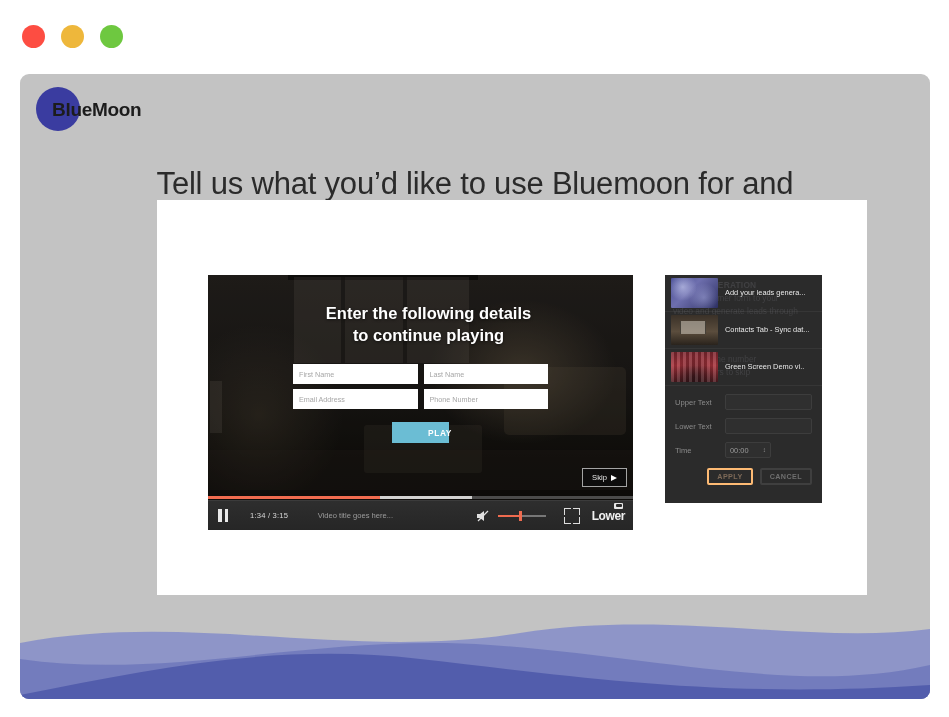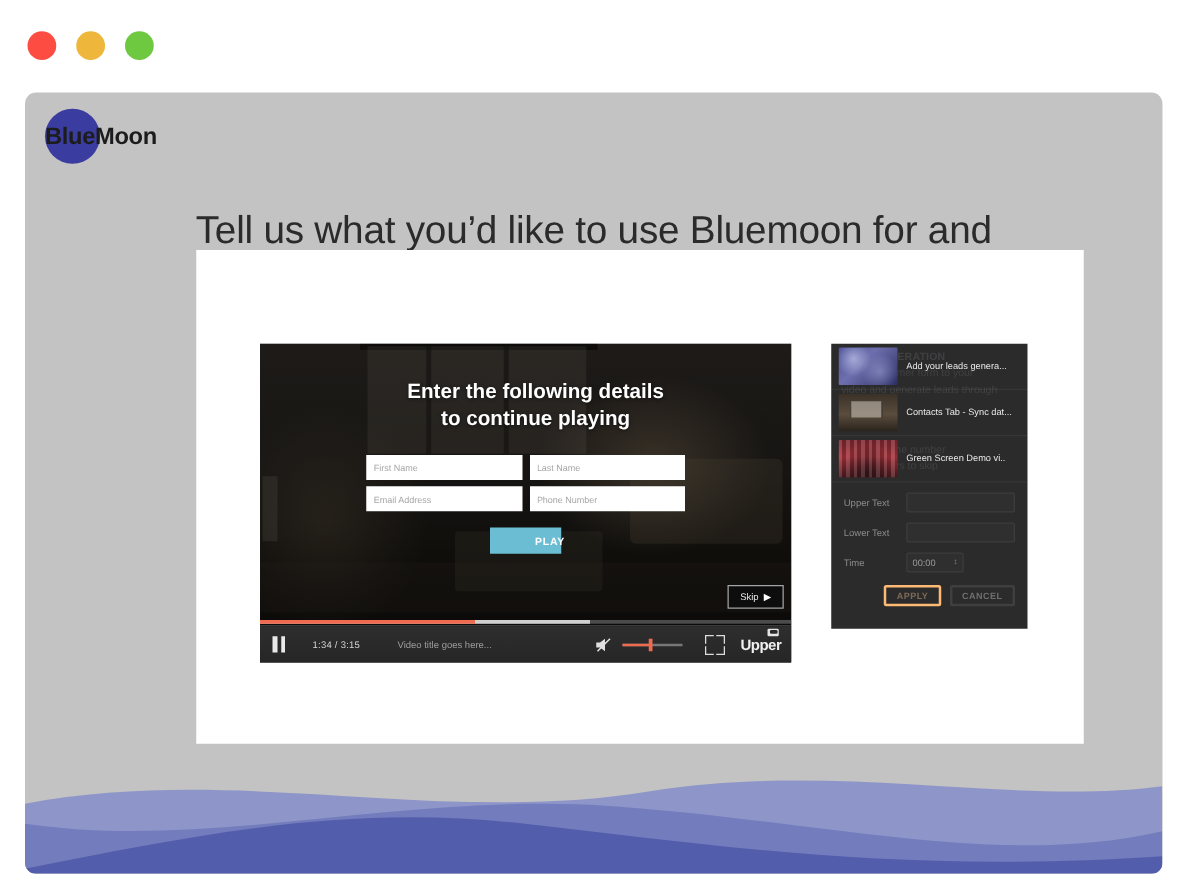--- a/index.html
+++ b/index.html
@@ -45,20 +45,21 @@
     position: absolute; left: 16px; top: 13px;
     height: 46px; display: flex; align-items: center;
   }
   #brand-circle {
     position: absolute; left: 0; top: 0;
     width: 44px; height: 44px; border-radius: 50%;
     background: #3a3ca0;
   }
   #brand-text {
     position: relative; z-index: 2;
+    margin-left: 16px;
     font-size: 19px; font-weight: 700; color: #1c1c1c;
     letter-spacing: -0.3px;
     white-space: nowrap;
   }
 
   
   #headline {
     position: absolute;
     left: 0; top: 92px; width: 910px;
     text-align: center;
@@ -399,21 +400,21 @@
 
           <div id="fullscreen-icon">
             <span class="c1"></span>
               <span class="c2"></span>
               <span class="c3"></span>
               <span class="c4"></span>
           </div>
 
           <div id="player-logo">
             <span class="cam"></span>
-            <span>Upper</span>
+            <span>Lower</span>
           </div>
         </div>
       </div>
 
       <div id="right-panel">
 
         <div id="panel-ghost">
           <div class="gh-head">LEAD GENERATION</div>
           <div>Add a customer form to your</div>
           <div>video and generate leads through videos</div>

